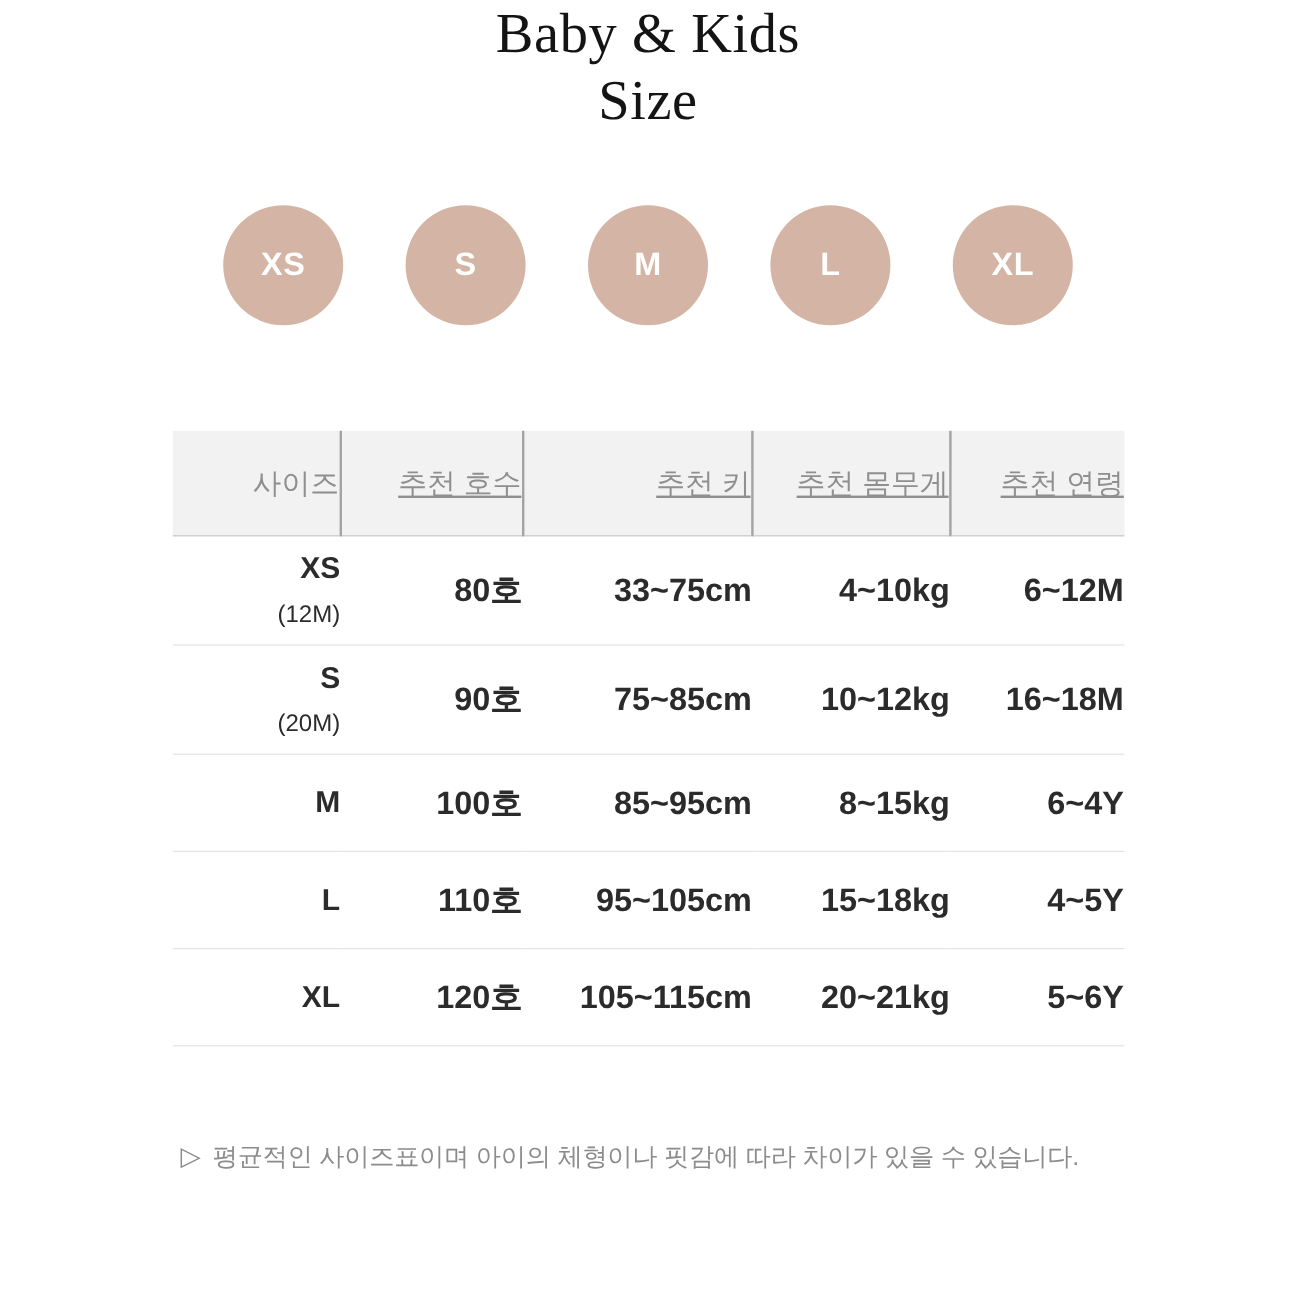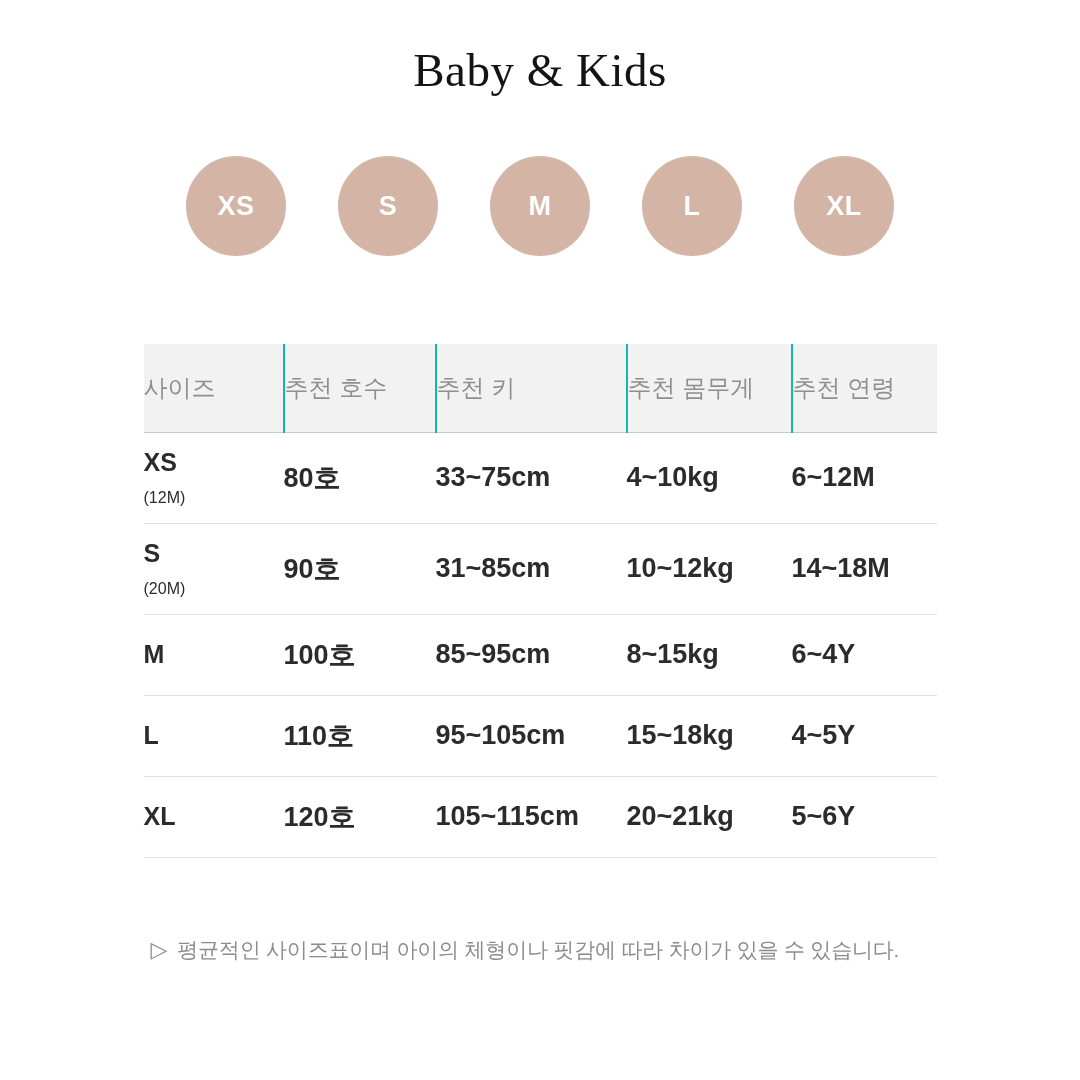--- a/index.html
+++ b/index.html
@@ -9,21 +9,20 @@
     height: 1080px;
     margin: 0 auto;
     font-family: "Liberation Sans", sans-serif;
     color: #2b2b2b;
     overflow: hidden;
   }
   .page { width: 1080px; height: 1080px; position: relative; }
 
   
   .title {
-    padding-top: 42px;
     text-align: center;
     font-family: "Liberation Serif", "DejaVu Serif", serif;
     font-size: 47px;
     line-height: 1.2;
     font-weight: 500;
     color: #141414;
     letter-spacing: 0.5px;
   }
 
   
@@ -48,51 +47,52 @@
     font-weight: 700;
     letter-spacing: 0.5px;
   }
 
   
   table.size-table {
     width: 793px;
     margin: 88px auto 0 auto;
     border-collapse: collapse;
     table-layout: fixed;
-    text-align: left;
+    text-align: right;
   }
   table.size-table thead th {
     background: #f2f2f2;
     height: 88px;
     font-size: 24px;
     font-weight: 400;
     color: #8f8f8f;
     border-bottom: 1px solid #c9c9c9;
     vertical-align: middle;
   }
   table.size-table thead th + th {
-    border-left: 2px solid #14b8a6;
+    border-left: 2px solid #a3a3a3;
+    text-decoration: underline;
   }
   table.size-table tbody td {
     border-bottom: 1px solid #e3e3e3;
     vertical-align: middle;
     font-size: 27px;
     font-weight: 700;
     color: #2b2b2b;
   }
   tr.row-tall td { height: 91px; }
   tr.row-short td { height: 81px; }
   .size-main {
     font-size: 25px;
     font-weight: 700;
     color: #2b2b2b;
   }
   .size-sub {
     margin-top: 12px;
-    font-size: 16px;
+    font-size: 20px;
     font-weight: 500;
     color: #2b2b2b;
   }
 
   
   .footer-note {
     width: 793px;
     margin: 78px auto 0 auto;
     padding-left: 7px;
     font-size: 21px;
@@ -108,20 +108,21 @@
     color: #8c8c8c;
   }
 </style>
 </head>
 <body>
 
 <div class="page">
 
   <div class="title">
     <div>Baby &amp; Kids</div>
+    <div>Size</div>
   </div>
 
   <div class="circles">
     <div class="circle">
       <span>XS</span>
     </div>
     <div class="circle">
       <span>S</span>
     </div>
     <div class="circle">
@@ -162,23 +163,23 @@
         <td>33~75cm</td>
         <td>4~10kg</td>
         <td>6~12M</td>
       </tr>
       <tr class="row-tall">
         <td>
           <div class="size-main">S</div>
           <div class="size-sub">(20M)</div>
         </td>
         <td>90호</td>
-        <td>31~85cm</td>
+        <td>75~85cm</td>
         <td>10~12kg</td>
-        <td>14~18M</td>
+        <td>16~18M</td>
       </tr>
       <tr class="row-short">
         <td>
           <div class="size-main">M</div>
         </td>
         <td>100호</td>
         <td>85~95cm</td>
         <td>8~15kg</td>
         <td>6~4Y</td>
       </tr>

